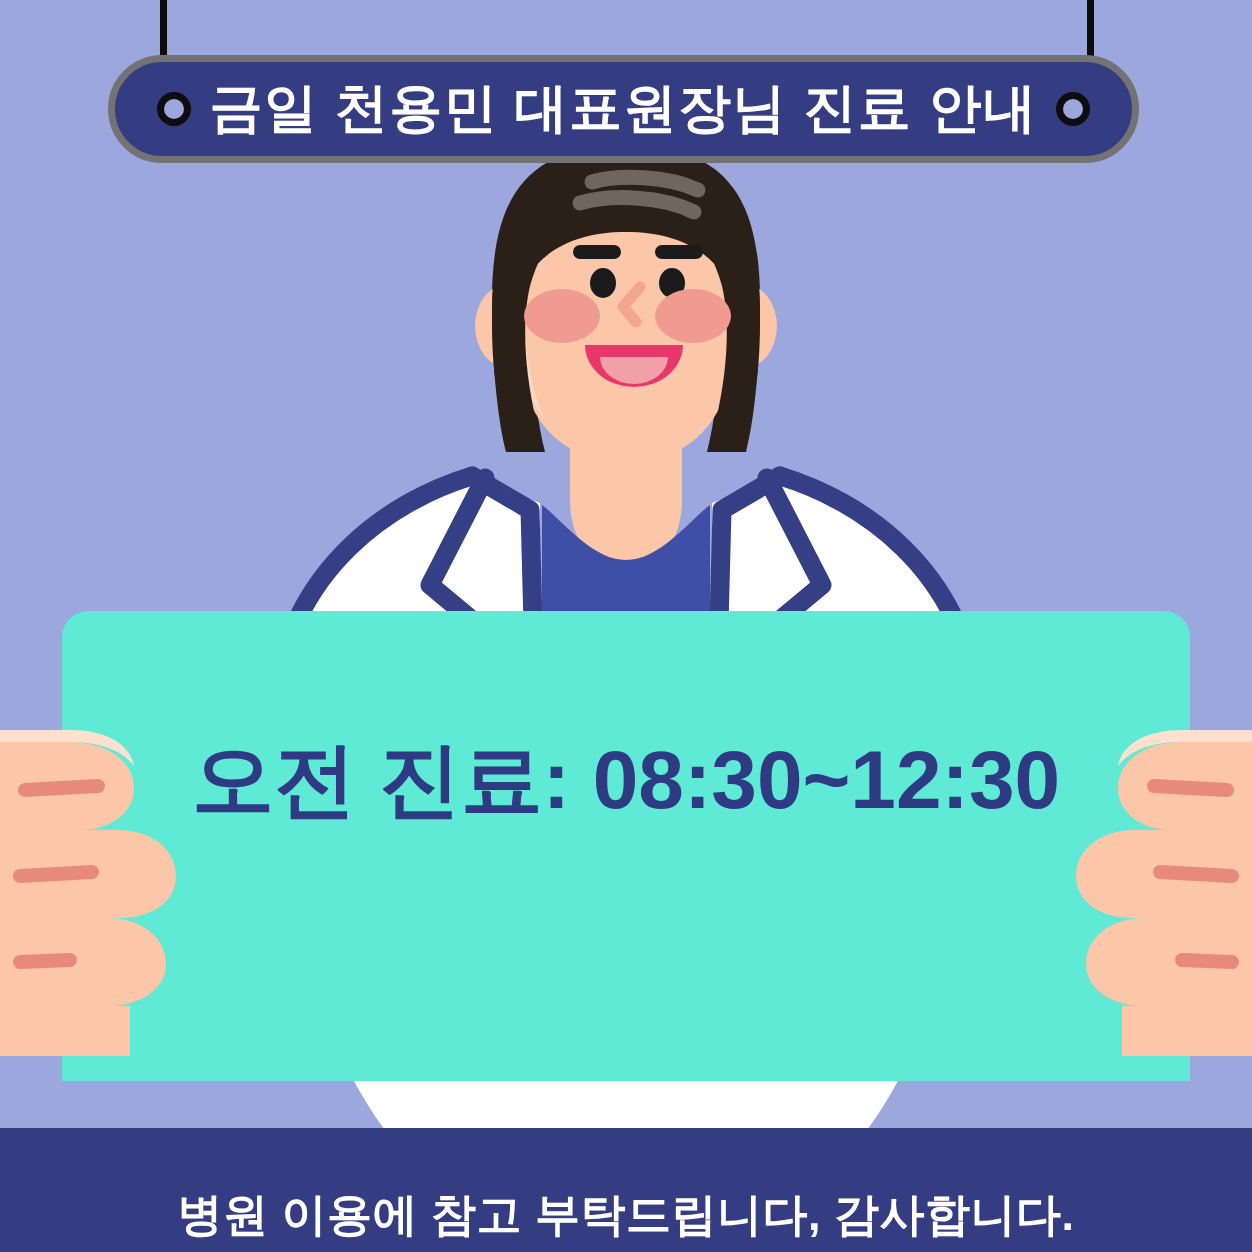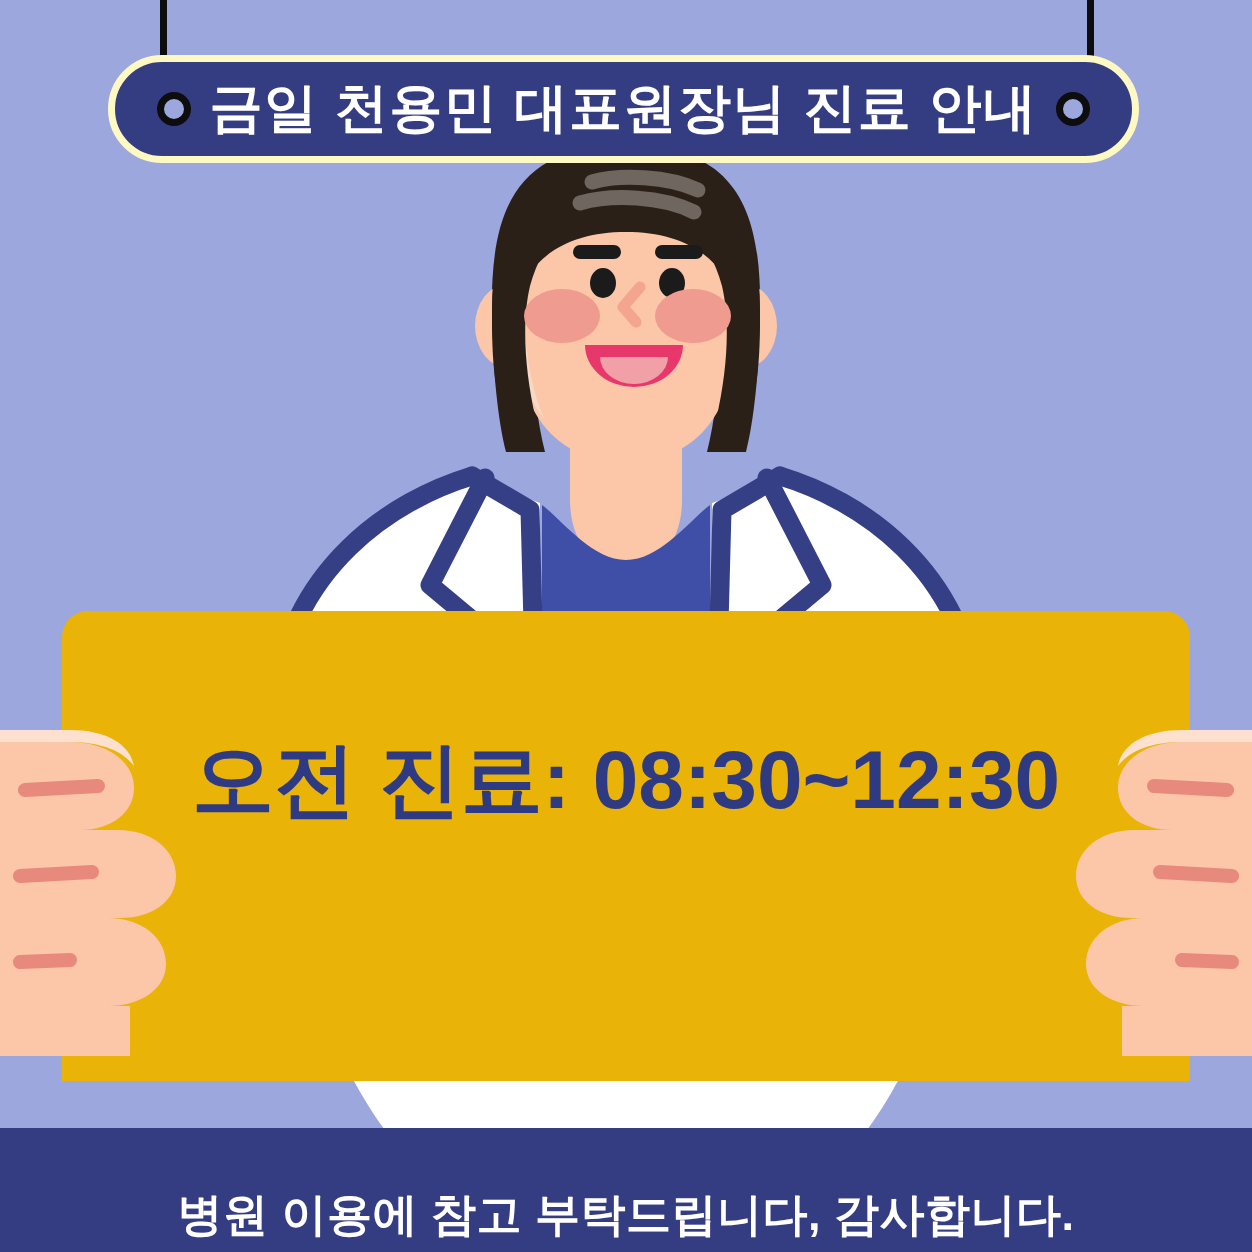--- a/index.html
+++ b/index.html
@@ -30,21 +30,21 @@
   .rod.right { left: 1087px; height: 70px; }
 
   
   .banner {
     position: absolute;
     left: 108px;
     top: 55px;
     width: 1031px;
     height: 108px;
     background: #353d82;
-    border: 7px solid #fef9c3;
+    border: 7px solid #737373;
     border-radius: 60px;
     box-sizing: border-box;
     z-index: 40;
     display: flex;
     align-items: center;
     justify-content: center;
   }
   .banner-hole {
     position: absolute;
     top: 50%;
@@ -76,21 +76,21 @@
     z-index: 20;
   }
 
   
   .board {
     position: absolute;
     left: 62px;
     top: 611px;
     width: 1128px;
     height: 470px;
-    background: #eab308;
+    background: #5eead4;
     border-radius: 26px 26px 0 0;
     z-index: 50;
   }
   .board-lines {
     position: absolute;
     left: 0;
     right: 0;
     top: 118px;
     text-align: center;
     color: #2e3b82;

